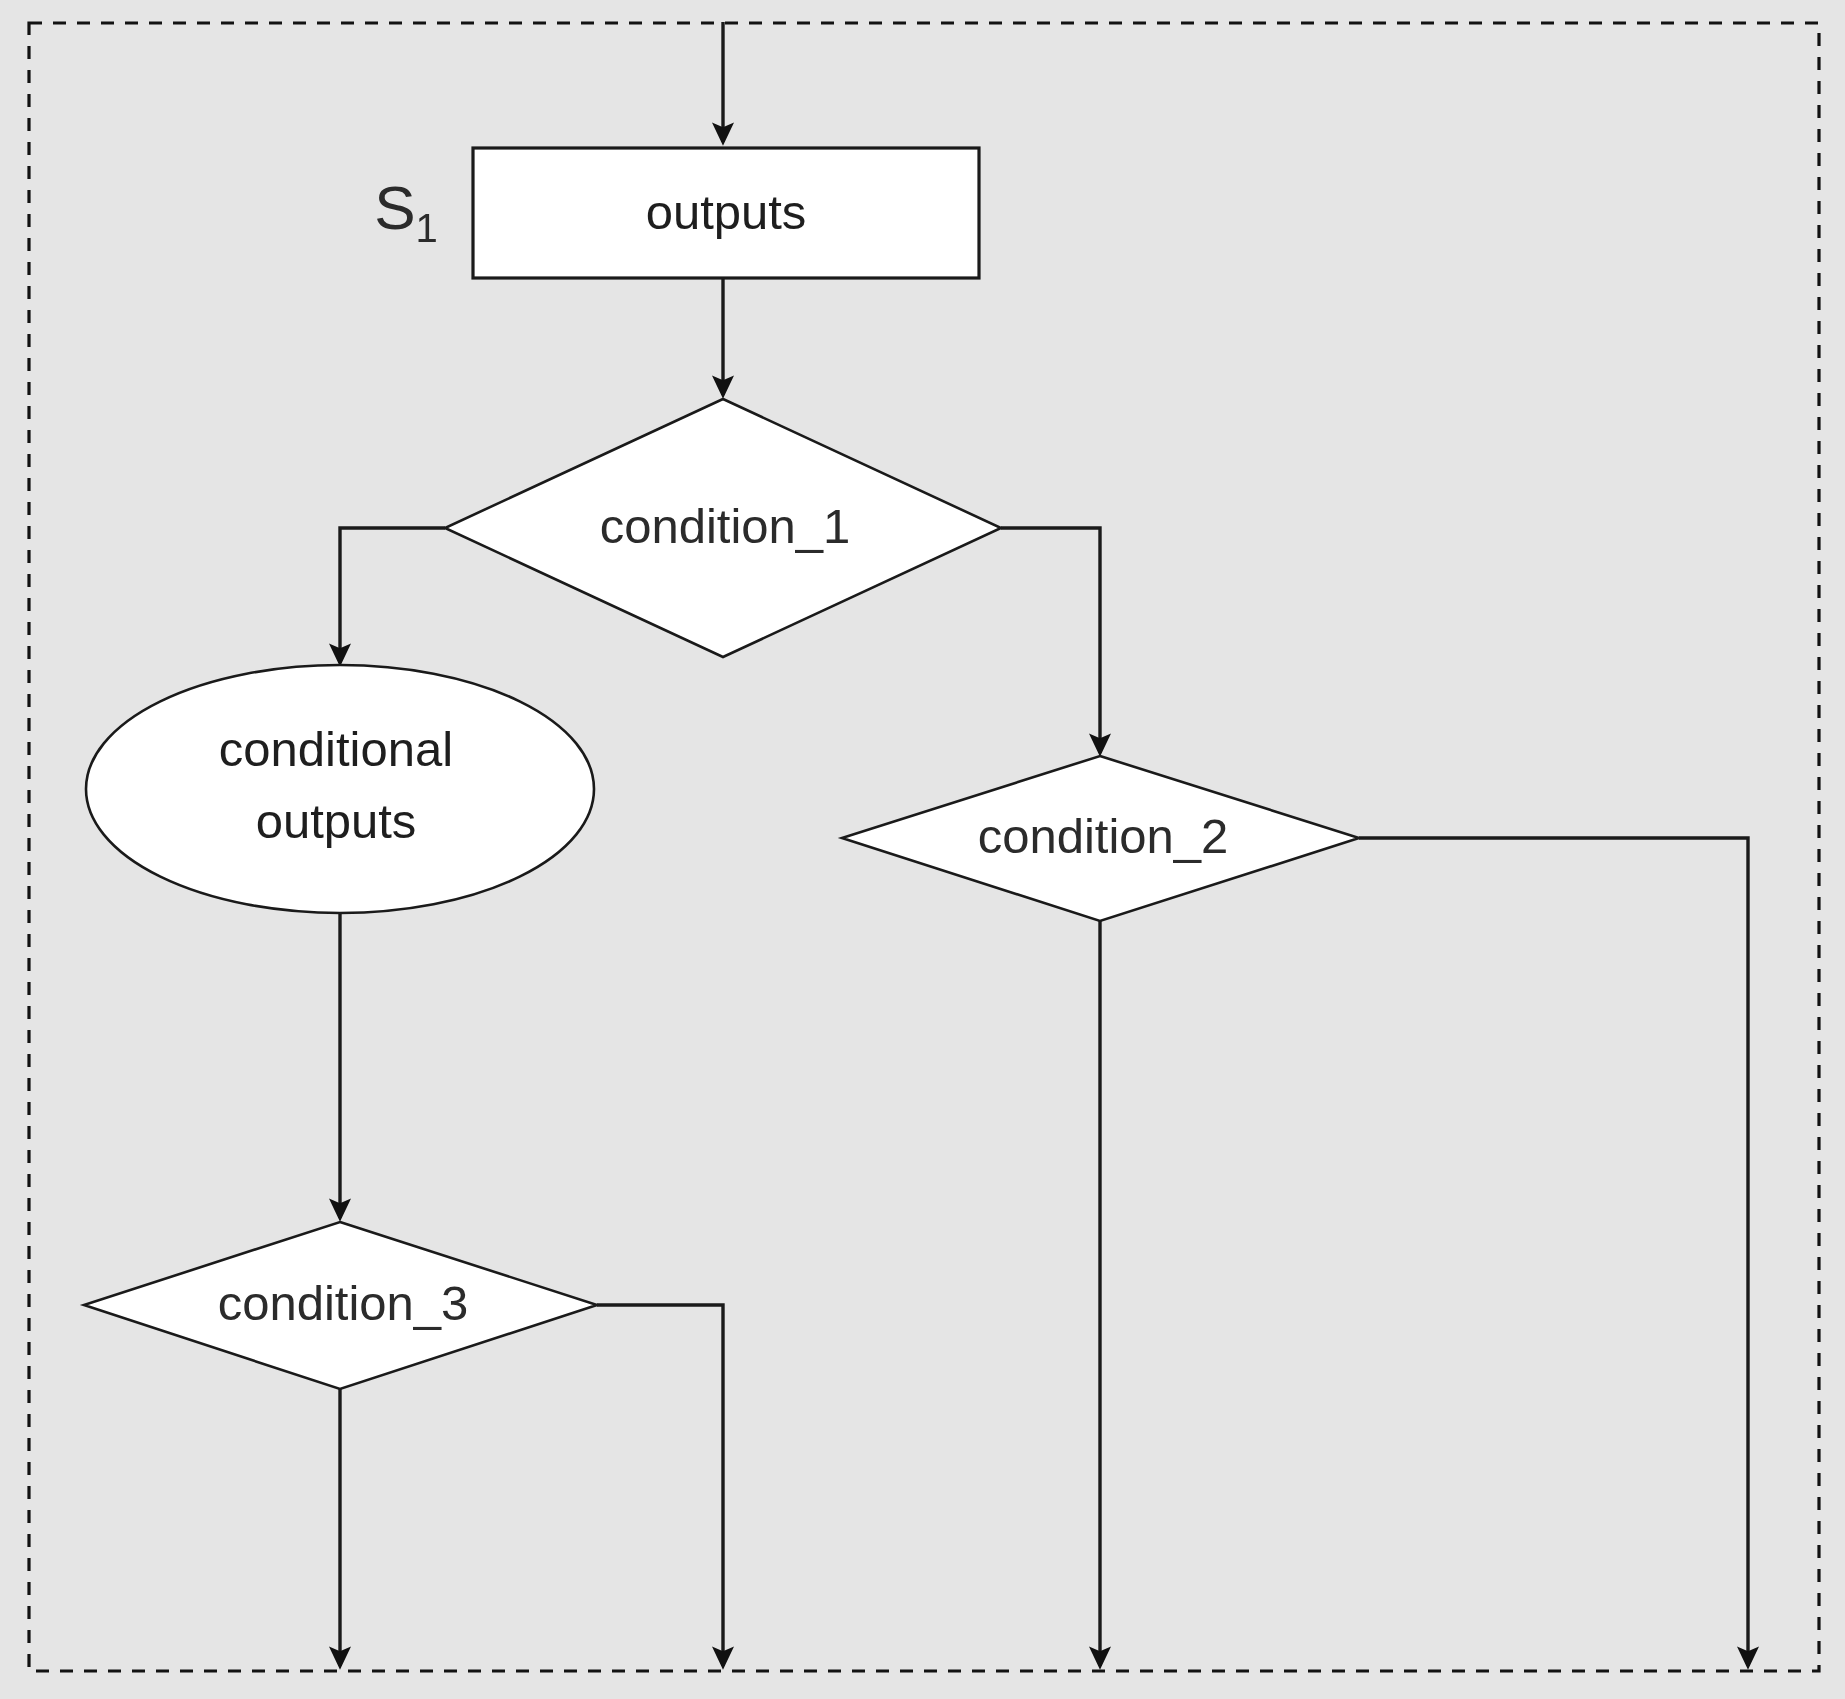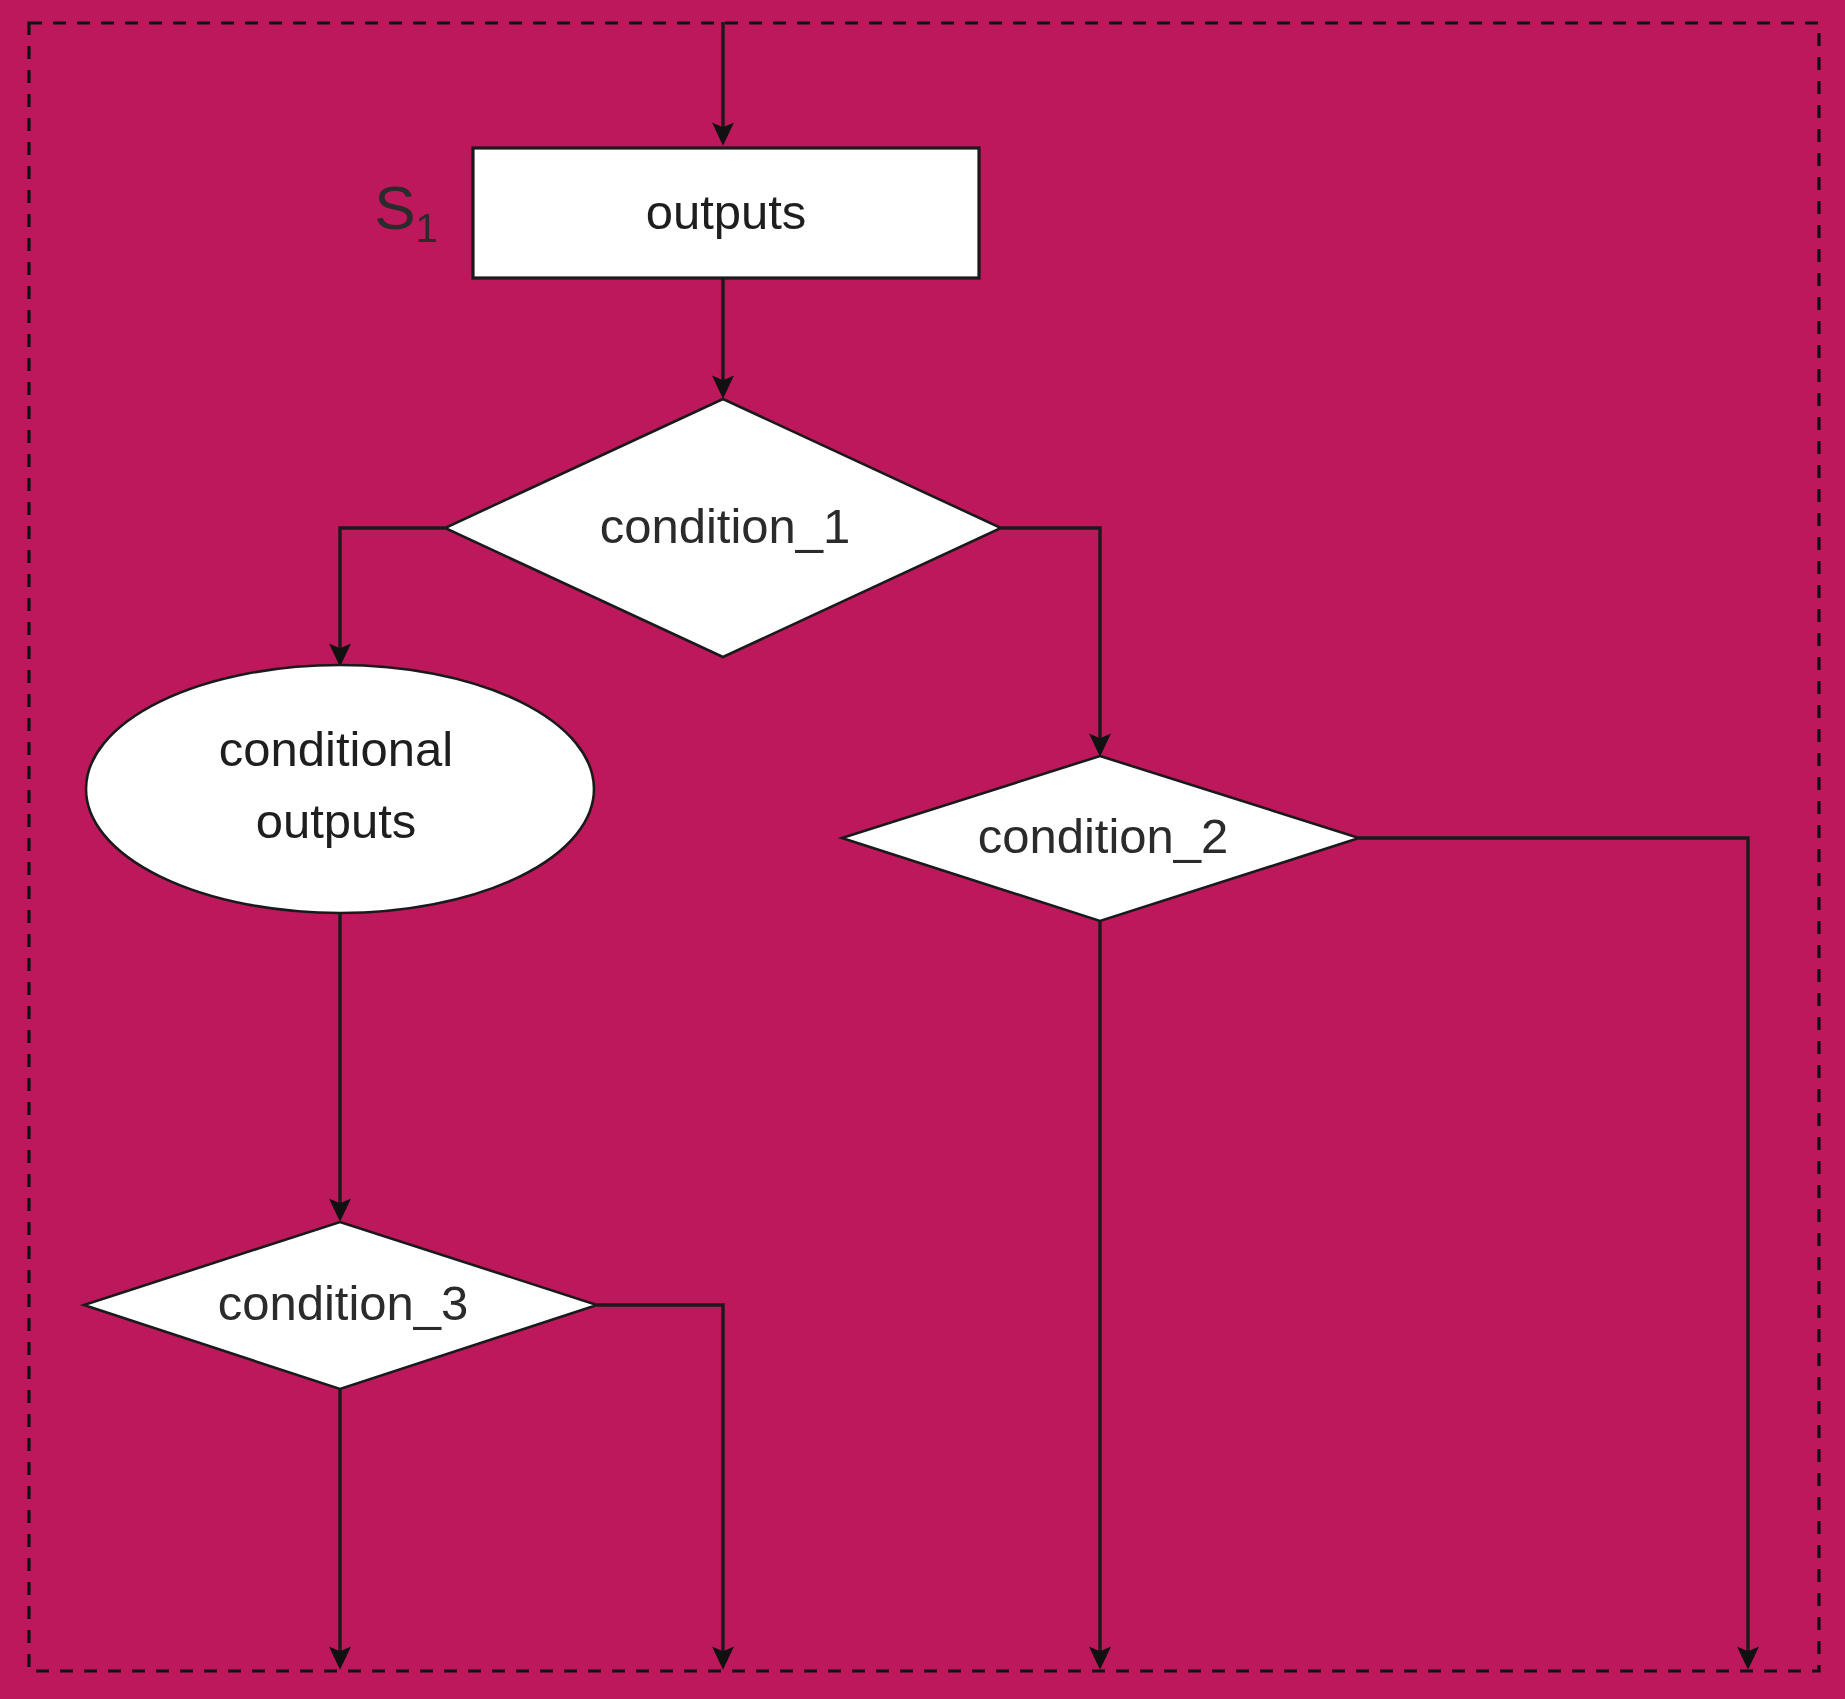--- a/index.html
+++ b/index.html
@@ -7,21 +7,21 @@
     padding: 0;
     background: #ffffff;
   }
   body {
     font-family: "Liberation Sans", sans-serif;
   }
   #canvas-wrap {
     position: relative;
     width: 1845px;
     height: 1699px;
-    background: #be185d;
+    background: #e5e5e5;
     overflow: hidden;
   }
   svg#flow {
     display: block;
     width: 1845px;
     height: 1699px;
   }
   .node-shape {
     fill: #ffffff;
     stroke: #1a1a1a;

